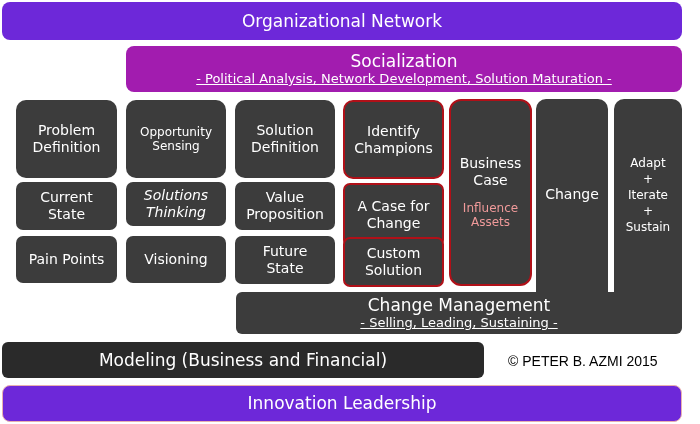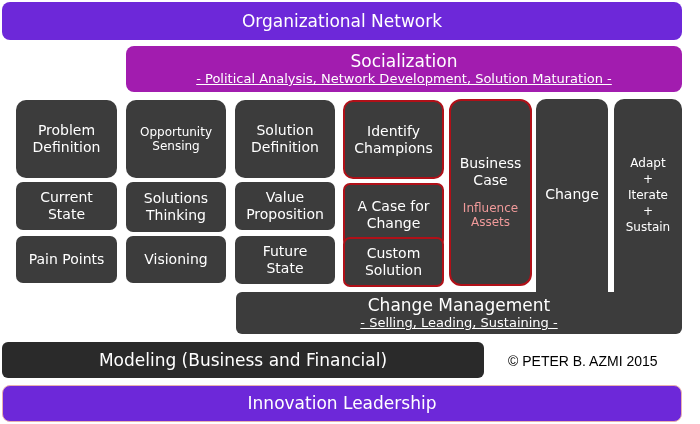--- a/index.html
+++ b/index.html
@@ -35,21 +35,21 @@
 <div class="box dark" style="left:16px;top:182px;width:101px;height:48px;border-radius:7px;">
   <span class="t14" style="padding:0 10px">Current State</span>
 </div>
 <div class="box dark" style="left:16px;top:236px;width:101px;height:47px;border-radius:7px;">
   <span class="t14">Pain Points</span>
 </div>
 
 <div class="box dark" style="left:126px;top:100px;width:100px;height:78px;">
   <span class="t12" style="padding:0 0">Opportunity Sensing</span>
 </div>
-<div class="box dark" style="left:126px;top:182px;width:100px;height:50px;border-radius:7px;">
+<div class="box dark" style="left:126px;top:182px;width:100px;height:44px;border-radius:7px;font-style:italic;">
   <span class="t14" style="padding:0 12px">Solutions Thinking</span>
 </div>
 <div class="box dark" style="left:126px;top:236px;width:100px;height:47px;border-radius:7px;">
   <span class="t14">Visioning</span>
 </div>
 
 <div class="box dark" style="left:235px;top:100px;width:100px;height:78px;">
   <span class="t14" style="padding:0 10px">Solution Definition</span>
 </div>
 <div class="box dark" style="left:235px;top:182px;width:100px;height:48px;border-radius:7px;">

